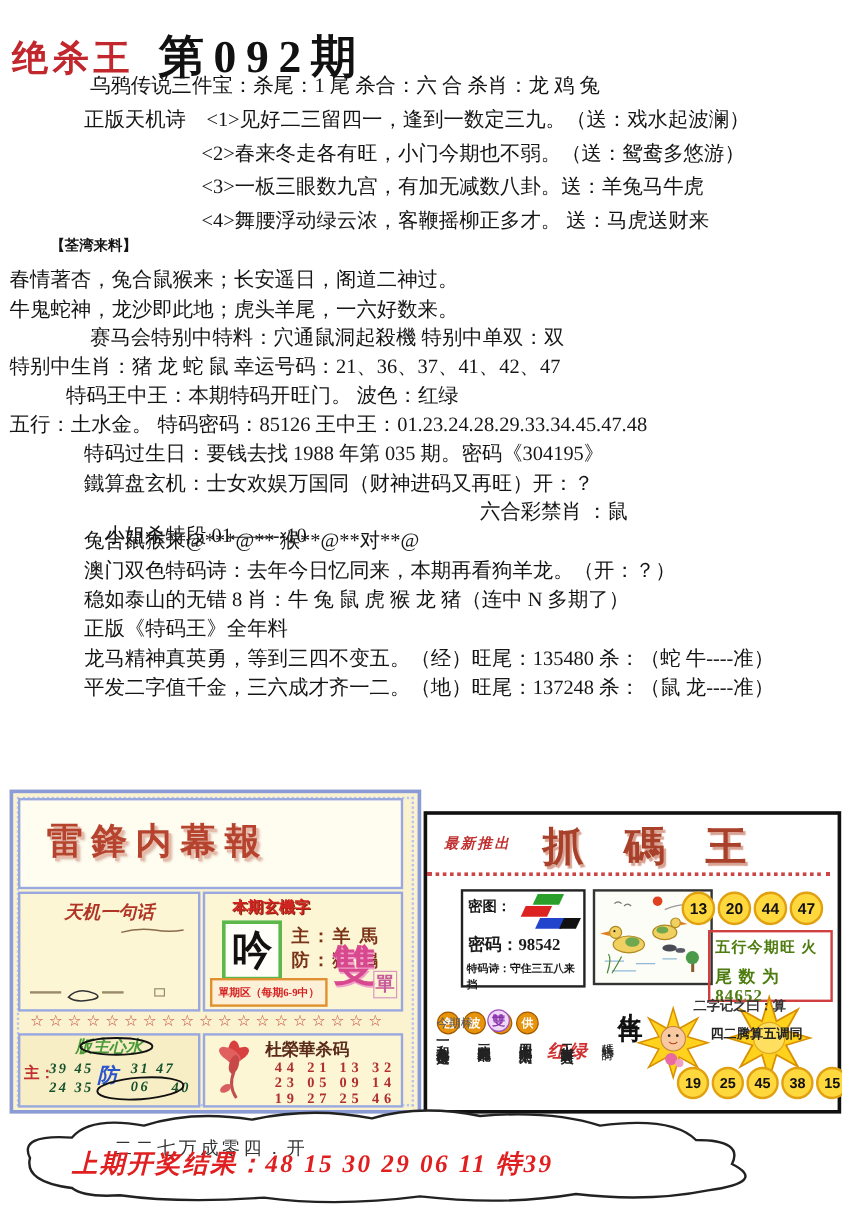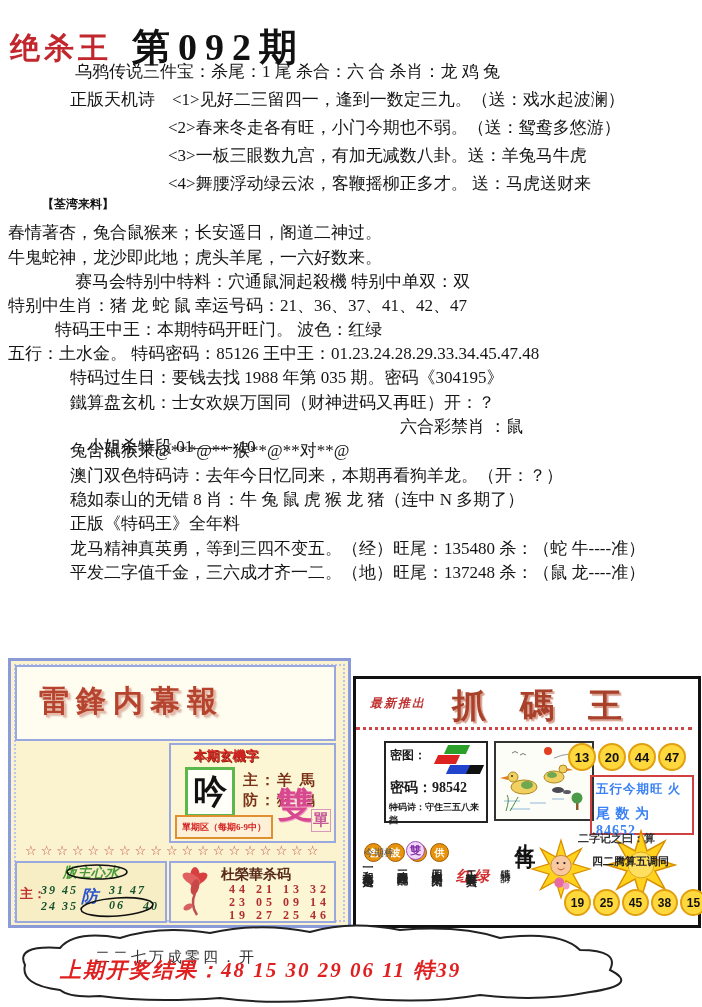--- a/index.html
+++ b/index.html
@@ -57,21 +57,21 @@
   .blk{position:absolute;width:22px;height:9px;transform:skewX(-25deg);}
   .mima{position:absolute;left:4px;top:36px;font-size:14px;font-weight:bold;}
   .temashi{position:absolute;left:3px;top:58px;font-size:9px;font-weight:bold;}
   .pond-box{position:absolute;left:138px;top:62px;width:96px;height:76px;border:2px solid #333;background:#fcfdf6;}
   .ycirc{display:inline-flex;align-items:center;justify-content:center;border-radius:50%;
          background:#ffd83d;border:2px solid #e0a010;color:#111;font-weight:bold;
          font-family:"Liberation Sans","DejaVu Sans",sans-serif;}
   .top-circles{position:absolute;left:212px;top:64px;display:flex;gap:2px;}
   .top-circles .ycirc{width:24px;height:24px;font-size:13px;}
   .redbox{position:absolute;left:234px;top:96px;width:94px;height:52px;border:2.5px solid #d04040;
-          color:#3b82f6;font-weight:bold;padding:4px 2px 0 4px;}
+          color:#4d7c0f;font-weight:bold;padding:4px 2px 0 4px;}
   .redbox .l1{font-size:12.5px;letter-spacing:1px;}
   .redbox .l2{font-size:14px;margin-top:7px;letter-spacing:1px;}
   .sebo-row{position:absolute;left:8px;top:140px;display:flex;align-items:center;gap:3px;}
   .ocirc{width:17px;height:17px;border-radius:50%;background:#e8930c;border:1px solid #a05a00;
          color:#fff;font-size:10px;font-weight:bold;display:inline-flex;align-items:center;justify-content:center;}
   .sebo-val{font-size:15px;font-weight:bold;font-style:italic;color:#d03030;margin-left:4px;letter-spacing:3px;margin-top:48px;}
   .jinqi-row{position:absolute;left:8px;top:162px;display:flex;align-items:flex-end;gap:12px;}
   .jinqi-label{font-size:10px;color:#555;}
   .pcirc{width:17px;height:17px;border-radius:50%;background:#f0d8f8;border:1px solid #a050c0;
          color:#8833aa;font-size:11px;font-weight:bold;display:inline-flex;align-items:center;justify-content:center;}
@@ -123,20 +123,32 @@
   <div class="ln" style="left:70px;top:488px">稳如泰山的无错 8 肖：牛 兔 鼠 虎 猴 龙 猪（连中 N 多期了）</div>
   <div class="ln" style="left:70px;top:512px">正版《特码王》全年料</div>
   <div class="ln" style="left:70px;top:537px">龙马精神真英勇，等到三四不变五。（经）旺尾：135480 杀：（蛇 牛----准）</div>
   <div class="ln" style="left:70px;top:561px">平发二字值千金，三六成才齐一二。（地）旺尾：137248 杀：（鼠 龙----准）</div>
 
   <div class="abs lp">
     <div class="lp-box lp-header">
       <div class="lp-title">雷鋒内幕報</div>
     </div>
 
+    <div class="lp-box tianji-box">
+      <div class="tianji-head">天机一句话</div>
+      <svg width="60" height="12" style="position:absolute;right:8px;top:24px" viewBox="0 0 60 12">
+        <path d="M4,8 q14,-4 28,-2 q12,2 24,0" stroke="#8a6a4a" stroke-width="1.2" fill="none"></path>
+      </svg>
+      <svg width="120" height="18" style="position:absolute;left:6px;bottom:4px" viewBox="0 0 120 18">
+        <rect x="2" y="7" width="26" height="2" fill="#9a8a6a"></rect>
+        <path d="M34,12 q8,-9 22,-3 q6,3 -2,5 q-14,3 -20,-2 z" stroke="#333" fill="none" stroke-width="1.3"></path>
+        <rect x="62" y="7" width="18" height="2" fill="#9a8a6a"></rect>
+        <rect x="106" y="5" width="8" height="6" fill="none" stroke="#9a8a6a"></rect>
+      </svg>
+    </div>
 
     <div class="lp-box mystery-box">
       <div class="mystery-label">本期玄機字</div>
       <div class="char-box">吟</div>
       <div class="zhufang" style="top:26px">主：羊 馬</div>
       <div class="zhufang" style="top:46px">防：猴 鶏</div>
       <div class="danqi">單期区（每期6-9中）</div>
       <div class="shuang">雙</div>
       <div class="dan">單</div>
     </div>

